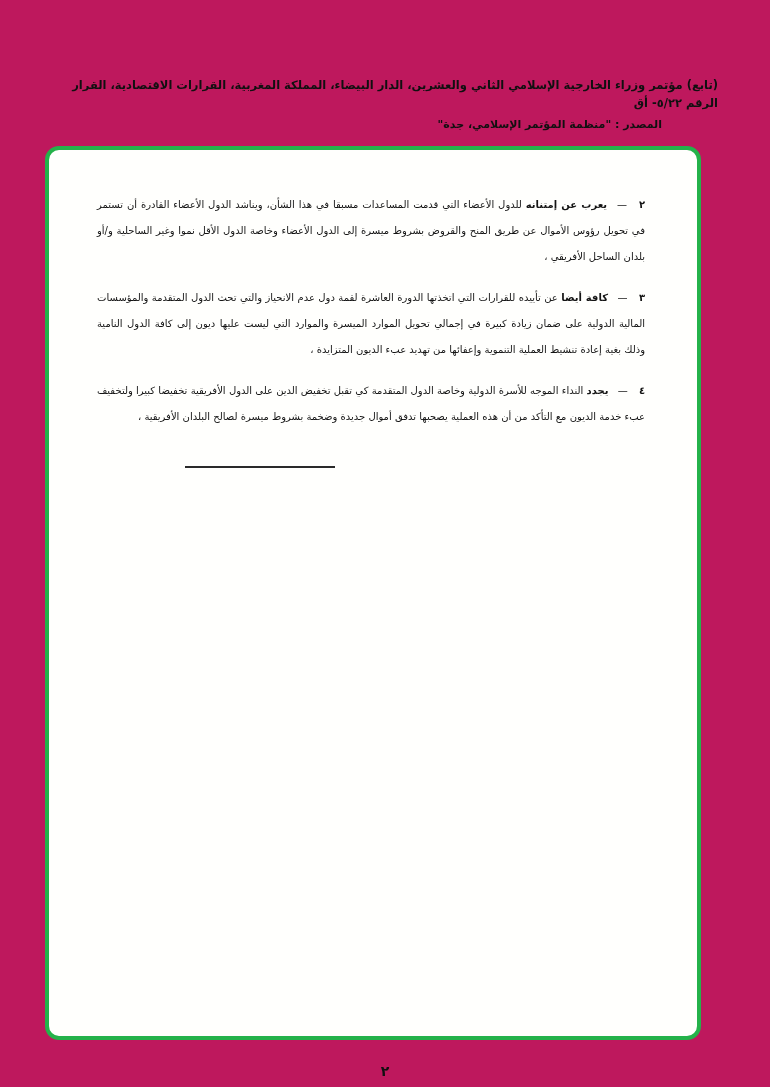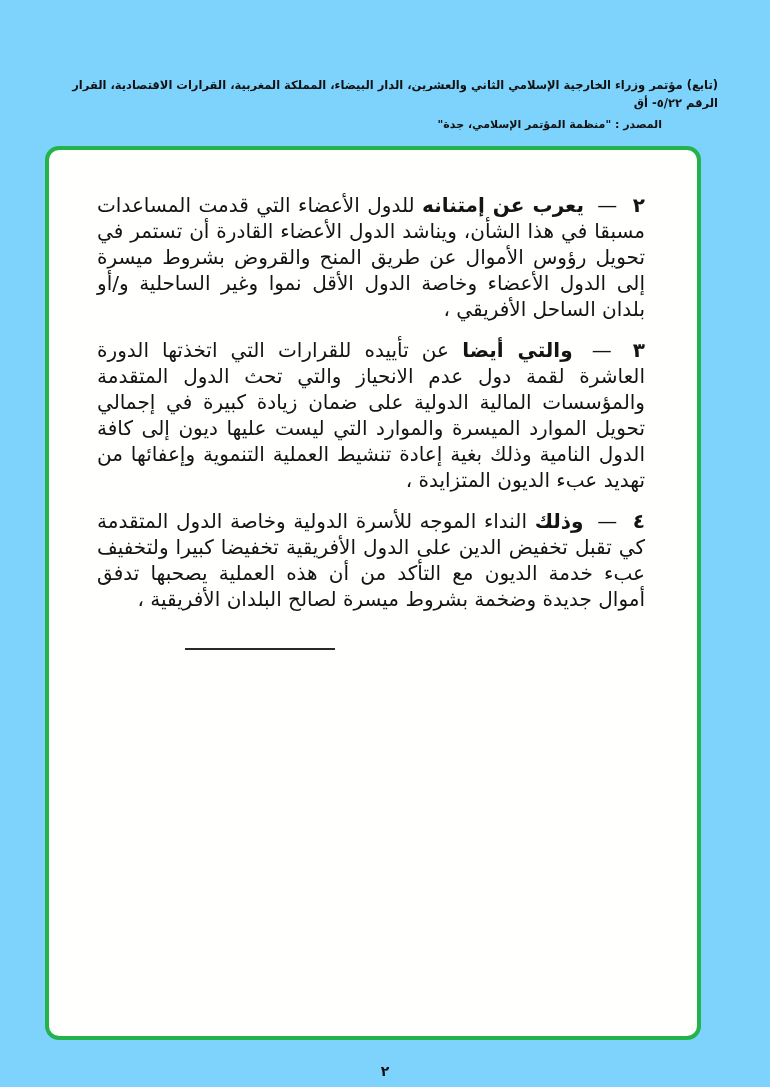--- a/index.html
+++ b/index.html
@@ -5,21 +5,21 @@
   * { box-sizing: border-box; margin: 0; padding: 0; }
   html, body { background: #ffffff; }
   body {
     width: 770px; height: 1087px;
     font-family: "DejaVu Sans", sans-serif;
     color: #141414;
   }
   .page {
     position: relative;
     width: 770px; height: 1087px;
-    background: #7dd3fc;
+    background: #be185d;
     overflow: hidden;
   }
   .header {
     position: absolute;
     top: 76px; right: 52px; left: 50px;
     direction: rtl;
     text-align: right;
     color: #101010;
   }
   .header-line1 {
@@ -41,21 +41,21 @@
     border-radius: 14px;
     background: #fffffd;
   }
   .content {
     position: absolute;
     top: 42px; right: 52px;
     width: 548px;
     direction: rtl;
   }
   .clause {
-    font-size: 20px;
+    font-size: 10px;
     line-height: 26px;
     text-align: justify;
     margin-bottom: 15px;
   }
   .num { font-weight: bold; }
   .dash { padding: 0 8px 0 6px; }
   .lead { font-weight: bold; }
   .end-rule {
     width: 150px; height: 2px;
     background: #2a2a2a;
@@ -86,28 +86,28 @@
       <p class="clause">
         <span class="num">٢</span>
         <span class="dash">—</span>
         <span class="lead">يعرب عن إمتنانه</span>
         <span class="text">للدول الأعضاء التي قدمت المساعدات مسبقا في هذا الشأن، ويناشد الدول الأعضاء القادرة أن تستمر في تحويل رؤوس الأموال عن طريق المنح والقروض بشروط ميسرة إلى الدول الأعضاء وخاصة الدول الأقل نموا وغير الساحلية و/أو بلدان الساحل الأفريقي ،</span>
       </p>
 
       <p class="clause">
         <span class="num">٣</span>
         <span class="dash">—</span>
-        <span class="lead">والتي أيضا</span>
+        <span class="lead">كافة أيضا</span>
         <span class="text">عن تأييده للقرارات التي اتخذتها الدورة العاشرة لقمة دول عدم الانحياز والتي تحث الدول المتقدمة والمؤسسات المالية الدولية على ضمان زيادة كبيرة في إجمالي تحويل الموارد الميسرة والموارد التي ليست عليها ديون إلى كافة الدول النامية وذلك بغية إعادة تنشيط العملية التنموية وإعفائها من تهديد عبء الديون المتزايدة ،</span>
       </p>
 
       <p class="clause">
         <span class="num">٤</span>
         <span class="dash">—</span>
-        <span class="lead">وذلك</span>
+        <span class="lead">يجدد</span>
         <span class="text">النداء الموجه للأسرة الدولية وخاصة الدول المتقدمة كي تقبل تخفيض الدين على الدول الأفريقية تخفيضا كبيرا ولتخفيف عبء خدمة الديون مع التأكد من أن هذه العملية يصحبها تدفق أموال جديدة وضخمة بشروط ميسرة لصالح البلدان الأفريقية ،</span>
       </p>
 
 
       <div class="end-rule"></div>
 
     </div>
   </div>
 
   <div class="page-number">٢</div>

